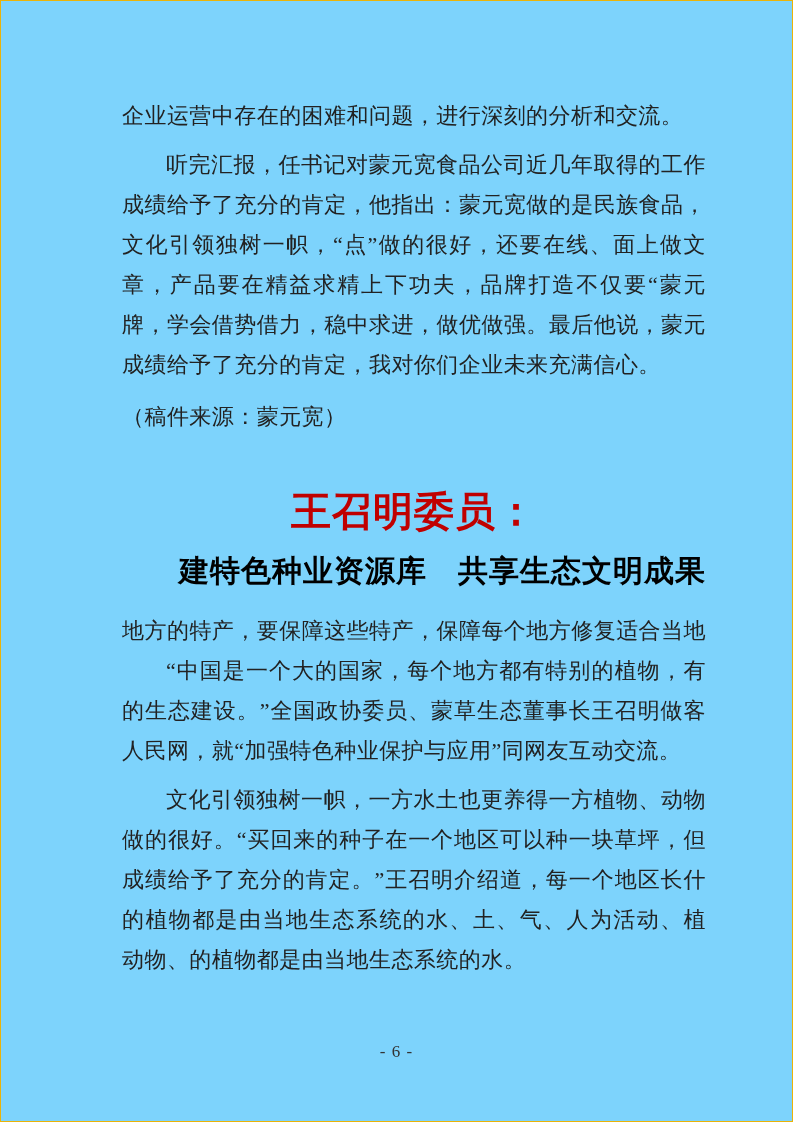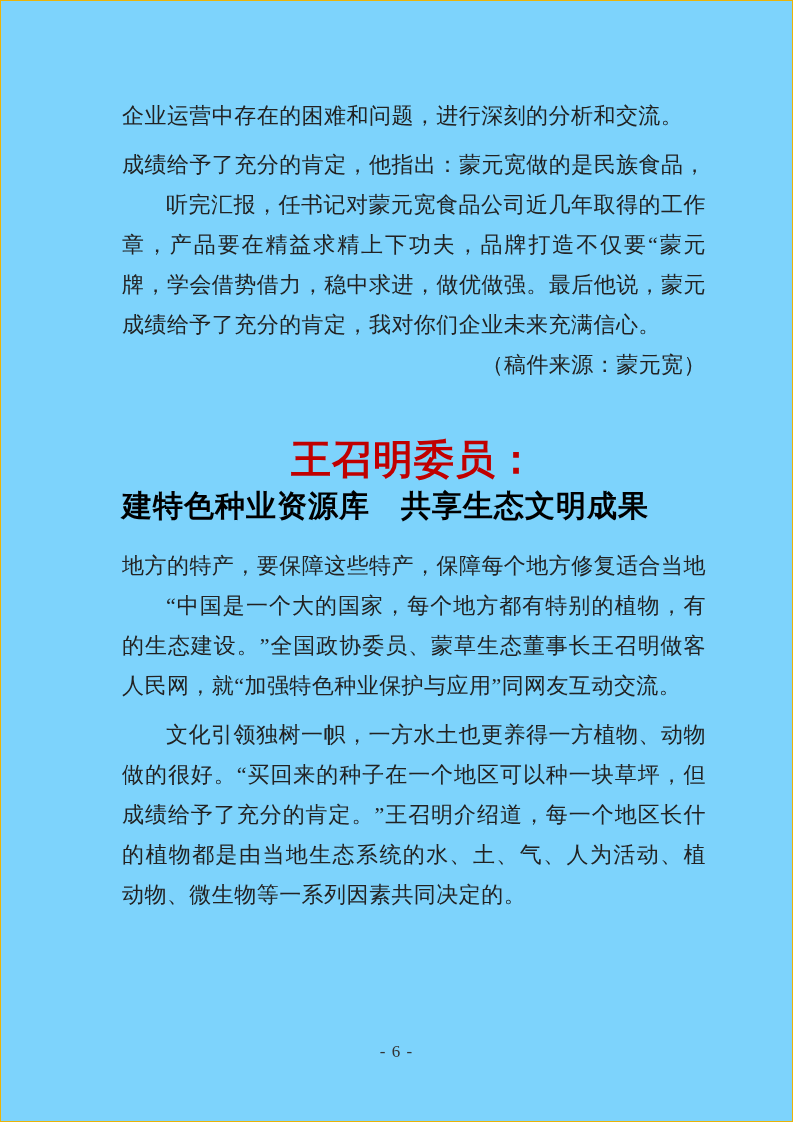--- a/index.html
+++ b/index.html
@@ -33,36 +33,38 @@
     height: 40px;
     overflow: hidden;
     text-align: justify;
     text-align-last: justify;
     text-justify: inter-character;
     white-space: normal;
   }
   .tline.last { text-align-last: left; }
   .tline.indent { text-indent: 44px; }
   .source {
+    margin-top: 12px;
     height: 40px;
-    text-align: right;
+    text-align: left;
   }
   .kicker {
     margin-top: 52px;
     line-height: 46px;
     font-size: 40px;
     font-weight: bold;
     text-align: center;
     letter-spacing: 1px;
   }
   .title {
+    margin-top: 13px;
     line-height: 46px;
     font-size: 30px;
     font-weight: bold;
-    text-align: left;
+    text-align: right;
     letter-spacing: 1px;
   }
   .title + .para { margin-top: 17px; }
   .footer {
     position: absolute;
     left: 0;
     top: 1040px;
     width: 100%;
     text-align: center;
     font-size: 17px;
@@ -73,37 +75,38 @@
 </style>
 </head>
 <body>
 
 <div class="page">
   <div class="content">
       <div class="para">
         <div class="tline last">企业运营中存在的困难和问题，进行深刻的分析和交流。</div>
       </div>
       <div class="para">
+        <div class="tline indent">听完汇报，任书记对蒙元宽食品公司近几年取得的工作</div>
         <div class="tline">成绩给予了充分的肯定，他指出：蒙元宽做的是民族食品，</div>
-        <div class="tline indent">听完汇报，任书记对蒙元宽食品公司近几年取得的工作</div>
+        <div class="tline">文化引领独树一帜，“点”做的很好，还要在线、面上做文</div>
         <div class="tline">章，产品要在精益求精上下功夫，品牌打造不仅要“蒙元宽、</div>
         <div class="tline">牌，学会借势借力，稳中求进，做优做强。最后他说，蒙元</div>
         <div class="tline last">成绩给予了充分的肯定，我对你们企业未来充满信心。</div>
       </div>
       <div class="source">（稿件来源：蒙元宽）</div>
       <div class="kicker" style="color: rgb(192, 0, 0);">王召明委员：</div>
       <div class="title" style="color: rgb(0, 0, 0);">建特色种业资源库　共享生态文明成果</div>
       <div class="para">
         <div class="tline">地方的特产，要保障这些特产，保障每个地方修复适合当地</div>
         <div class="tline indent">“中国是一个大的国家，每个地方都有特别的植物，有</div>
         <div class="tline">的生态建设。”全国政协委员、蒙草生态董事长王召明做客</div>
         <div class="tline last">人民网，就“加强特色种业保护与应用”同网友互动交流。</div>
       </div>
       <div class="para">
         <div class="tline indent">文化引领独树一帜，一方水土也更养得一方植物、动物</div>
         <div class="tline">做的很好。“买回来的种子在一个地区可以种一块草坪，但</div>
         <div class="tline">成绩给予了充分的肯定。”王召明介绍道，每一个地区长什么</div>
         <div class="tline">的植物都是由当地生态系统的水、土、气、人为活动、植物、</div>
-        <div class="tline last">动物、微生物等一系列因素共同决定的。</div>
+        <div class="tline last">动物、的植物都是由当地生态系统的水。</div>
       </div>
     </div>
   <div class="footer">- 6 -</div>
 </div>
 
 </body></html>

